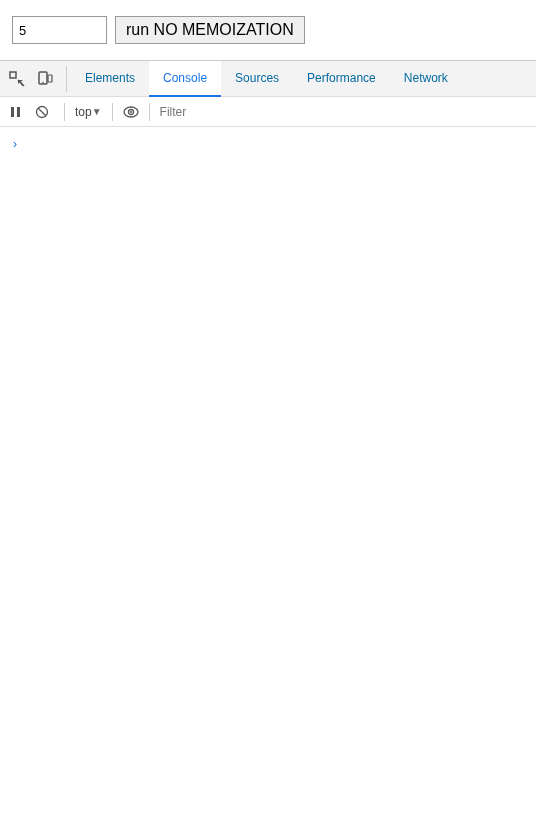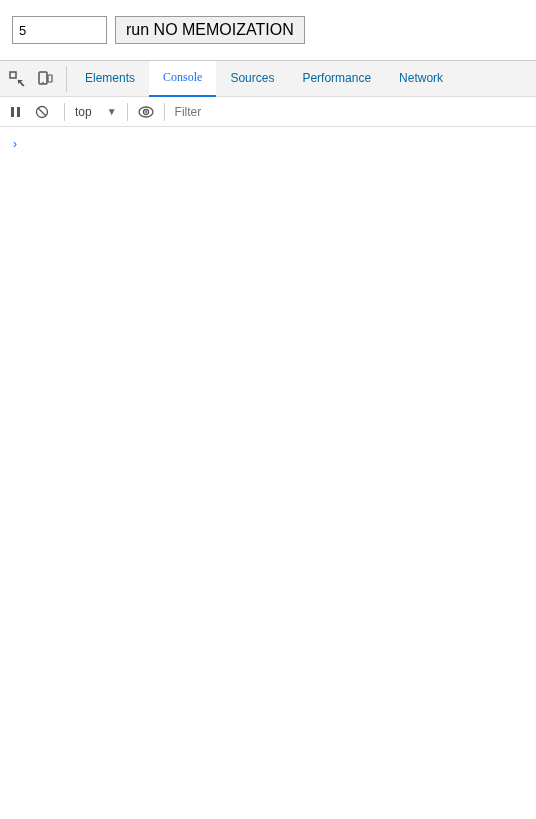--- a/index.html
+++ b/index.html
@@ -99,21 +99,20 @@
       color: #0369a1;
       border-bottom: 2px solid transparent;
       white-space: nowrap;
       height: 100%;
     }
 
     .tab.active {
       color: #1a73e8;
       border-bottom: 2px solid #1a73e8;
       background: #fff;
-      font-family: Liberation Serif, serif;
     }
 
     
     .console-toolbar {
       display: flex;
       align-items: center;
       background: #ffffff;
       border-bottom: 1px solid #ddd;
       height: 30px;
       padding: 0 4px;
@@ -141,21 +140,21 @@
     .divider-v {
       width: 1px;
       height: 18px;
       background: #ccc;
       margin: 0 4px;
     }
 
     .context-selector {
       display: flex;
       align-items: center;
-      gap: 15px;
+      gap: 0;
       padding: 0 6px;
       height: 22px;
       cursor: pointer;
       font-size: 12px;
       color: #444;
     }
 
     .dropdown-arrow {
       font-size: 10px;
       color: #666;

